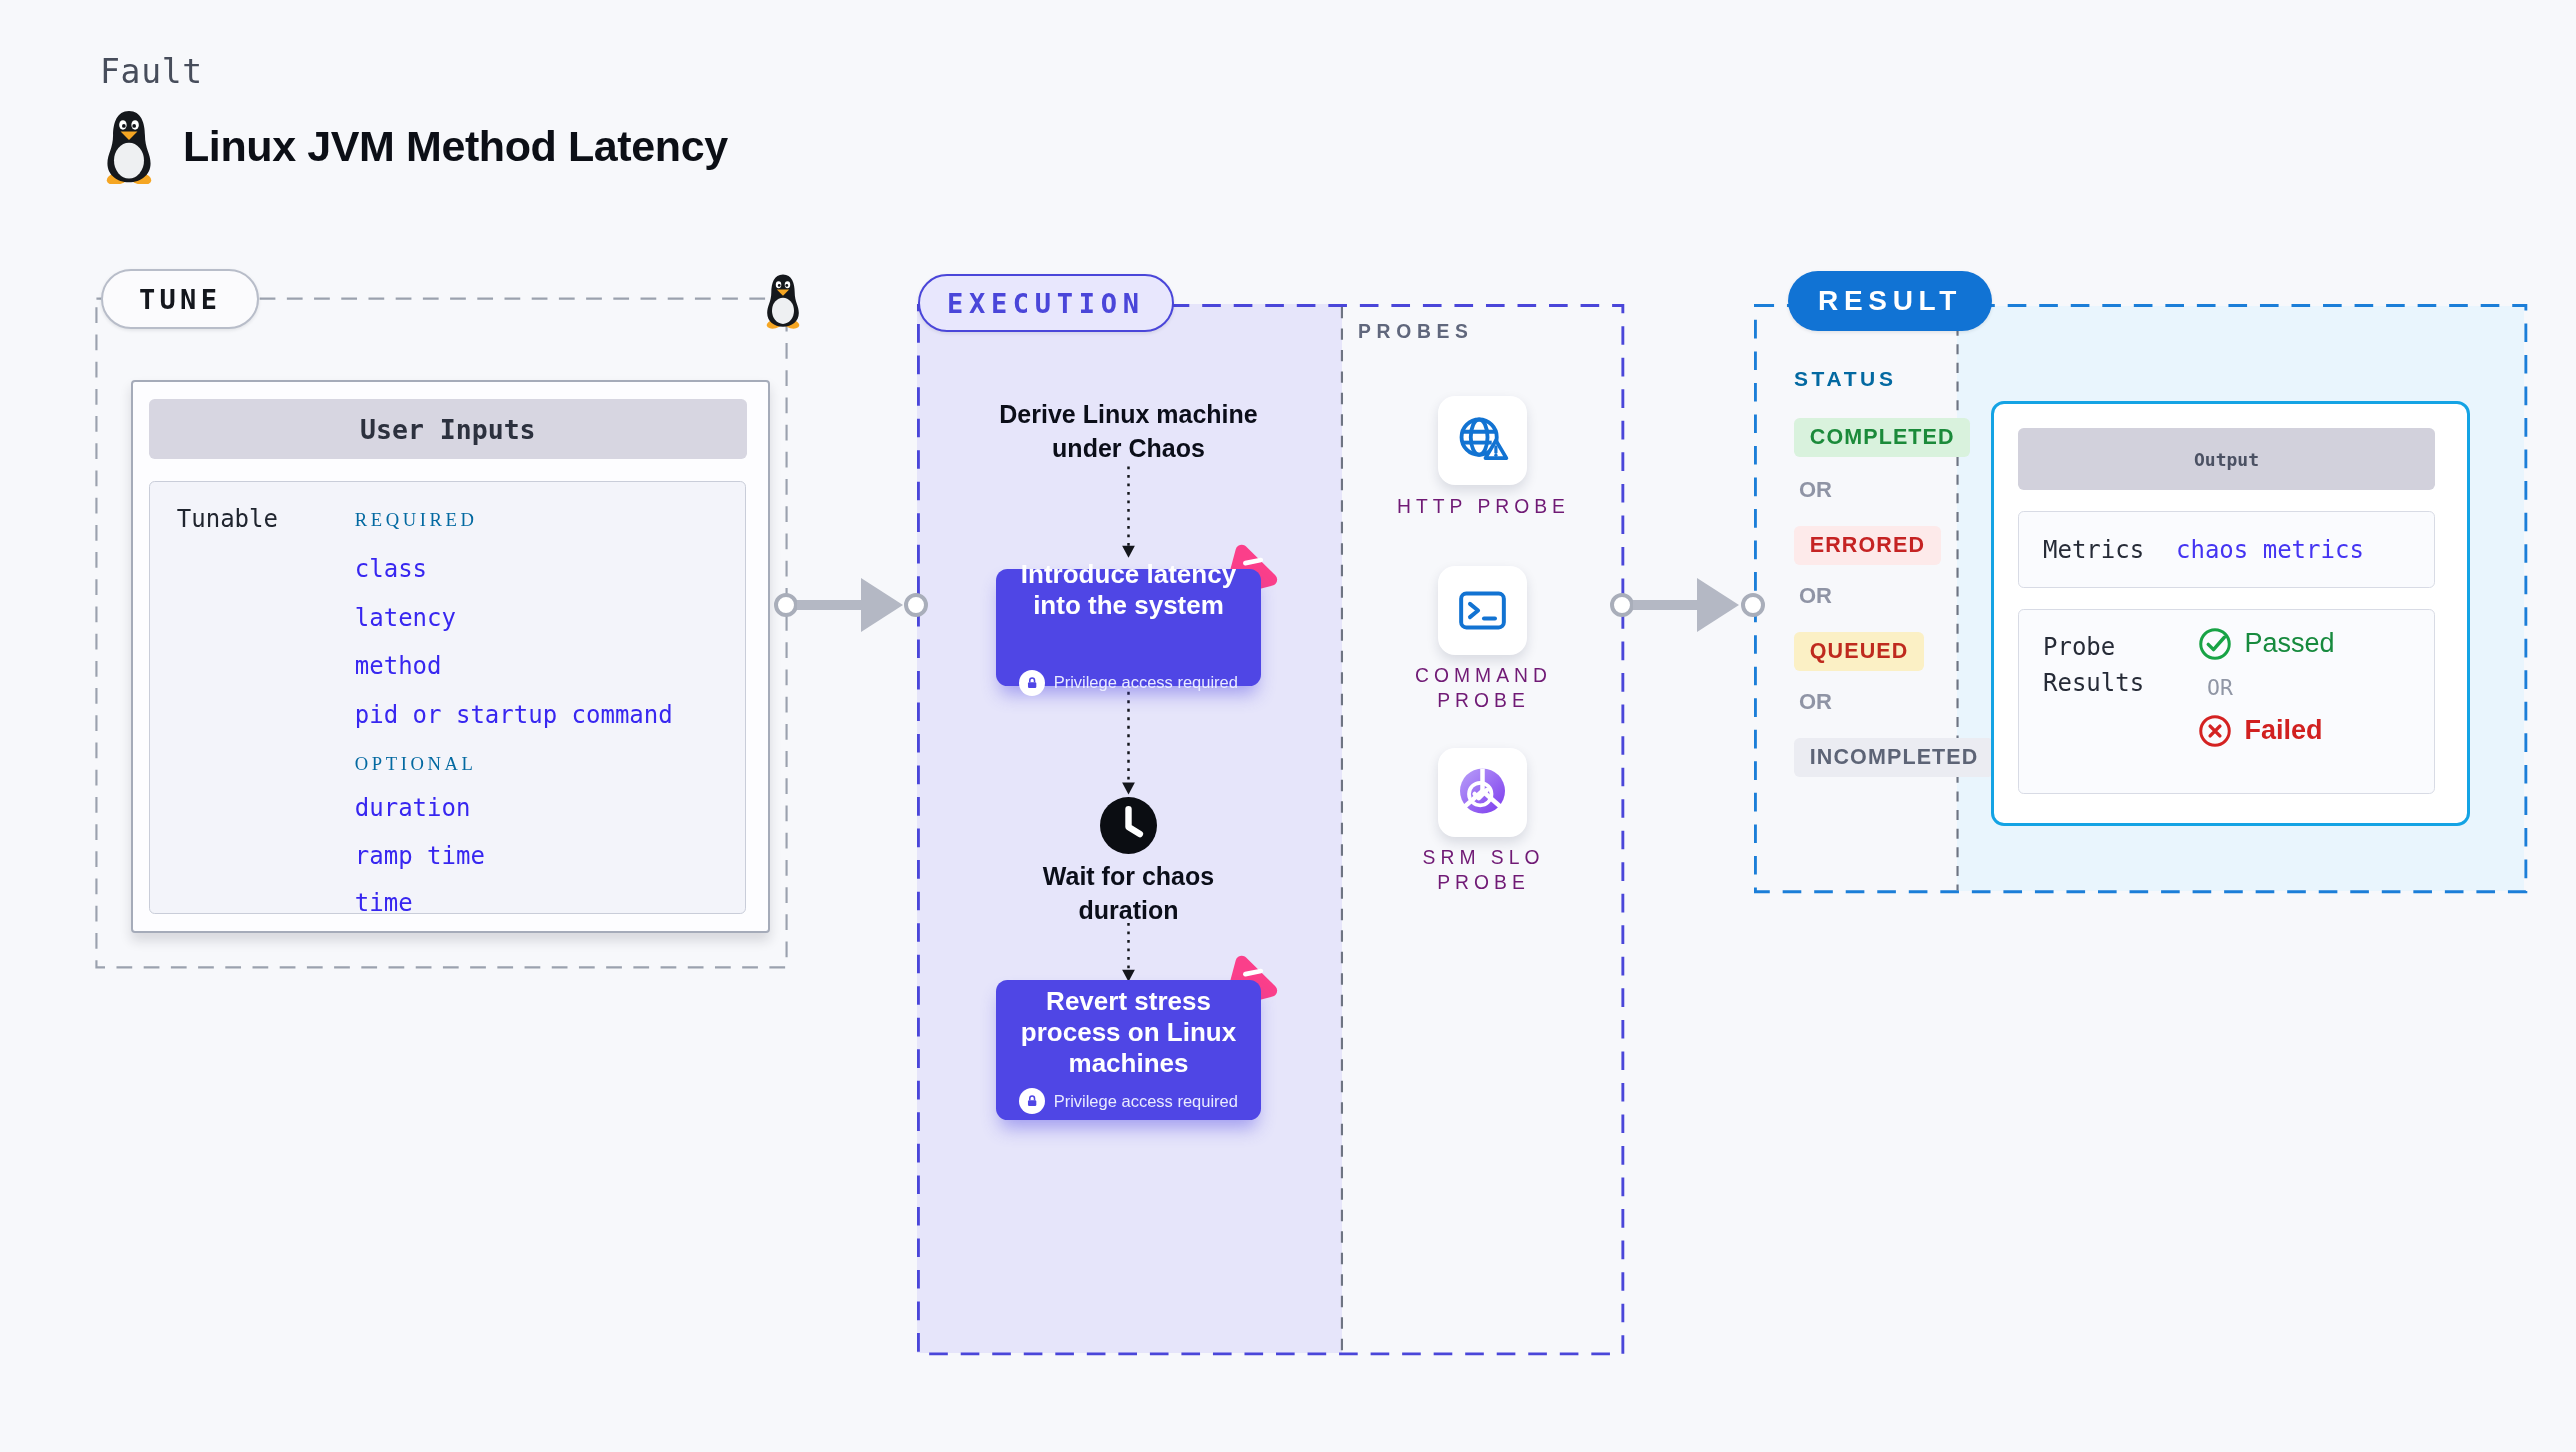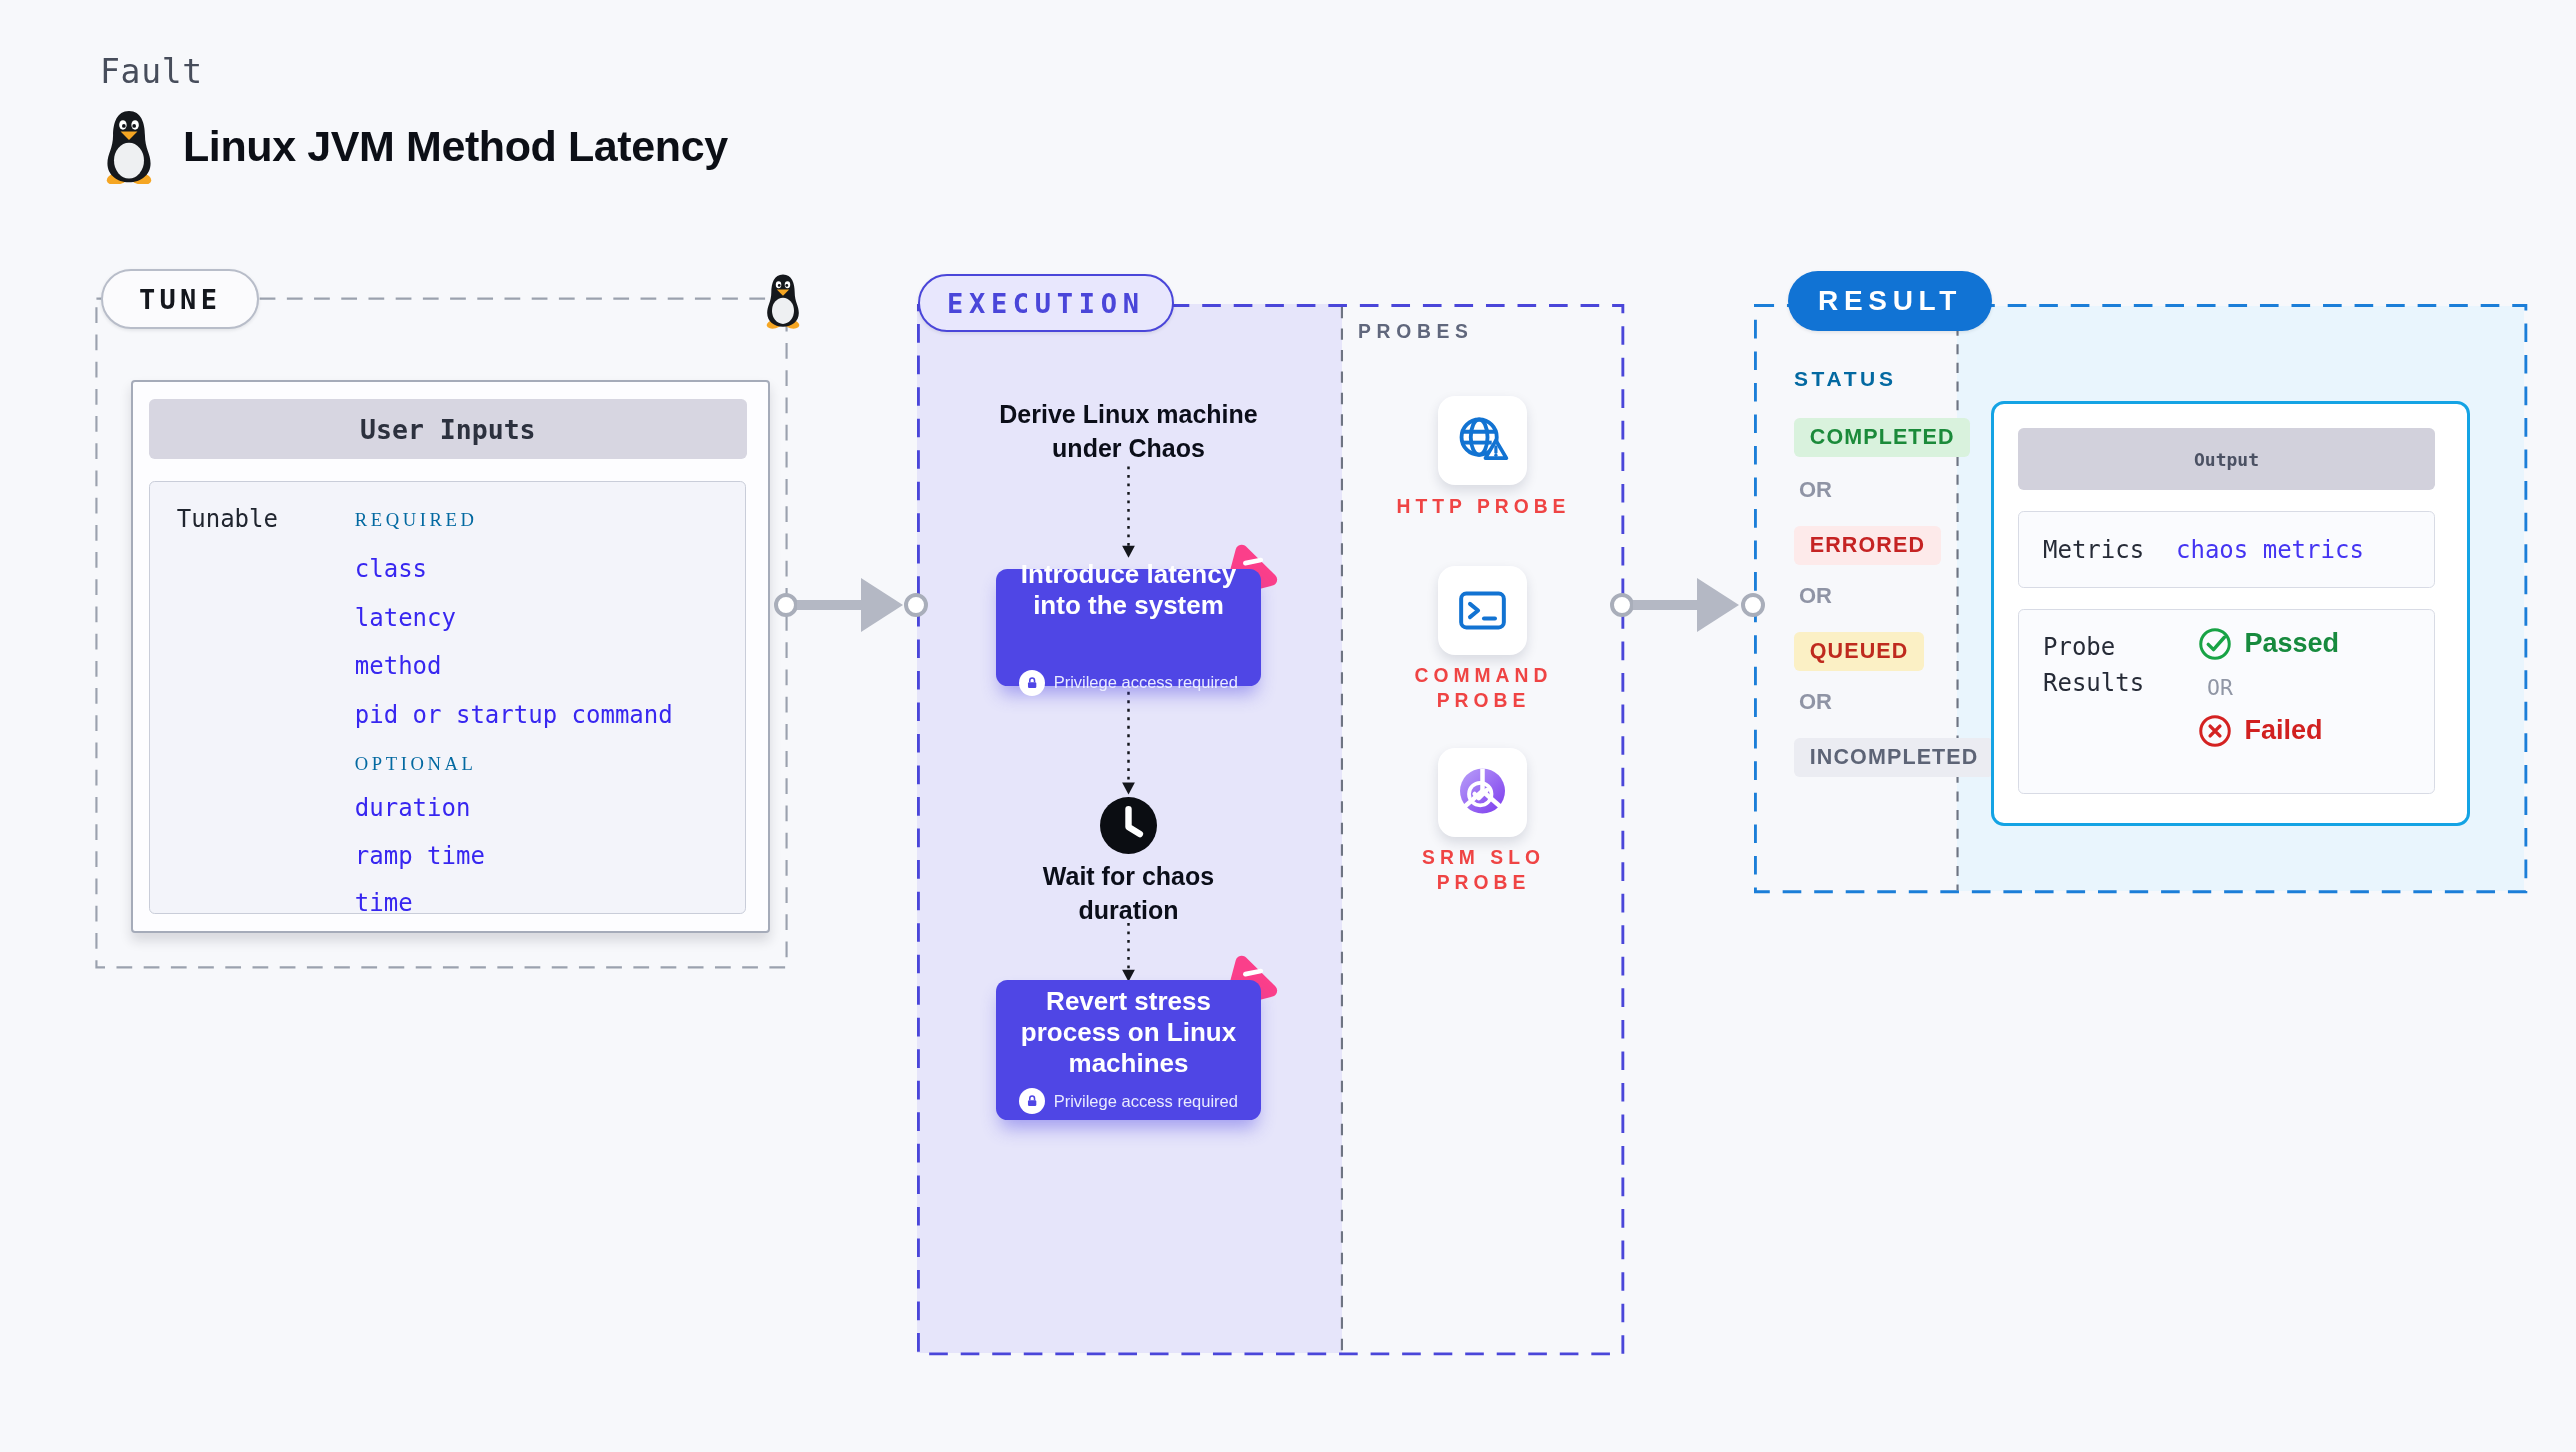--- a/index.html
+++ b/index.html
@@ -46,34 +46,34 @@
     display:flex;flex-direction:column;align-items:center;justify-content:center;}
   .chaos-node .node-title{color:#ffffff;font-size:26px;font-weight:700;line-height:1.2;text-align:center;padding:0 13px;}
   .lock-row{display:flex;align-items:center;gap:8.6px;margin-top:8.6px;}
   .lock-circle{width:26px;height:26px;border-radius:50%;background:#ffffff;display:flex;align-items:center;justify-content:center;}
   .lock-text{color:#e9ebff;font-size:16.5px;font-weight:500;}
 
   
   .probes-label{font-size:19.3px;font-weight:700;color:#60677c;letter-spacing:5.7px;}
   .probe-card{width:89px;height:89px;background:#ffffff;border-radius:17px;box-shadow:0 5.7px 11.5px rgba(20,30,60,.13);
     display:flex;align-items:center;justify-content:center;cursor:pointer;}
-  .probe-label{width:201px;text-align:center;font-size:19.3px;font-weight:700;color:#ef4444;letter-spacing:5px;line-height:1.3;}
+  .probe-label{width:201px;text-align:center;font-size:19.3px;font-weight:400;color:#701a75;letter-spacing:5px;line-height:1.3;}
 
   
   .status-label{font-size:21px;font-weight:800;color:#0369a1;letter-spacing:3.6px;}
   .status-badge{display:inline-block;padding:7.2px 15.8px;border-radius:5.7px;font-size:21.5px;font-weight:800;letter-spacing:1.1px;}
   .or-label{font-size:22px;font-weight:600;color:#8f94a5;}
   .output-card{background:#ffffff;border:3.6px solid #14a3e4;border-radius:13px;}
   .output-header{background:#d2d1dc;border-radius:5.7px;display:flex;align-items:center;justify-content:center;
     font-family:"DejaVu Sans Mono","Liberation Mono",monospace;font-size:18px;font-weight:600;color:#4b5163;}
   .output-row{background:#fafbfe;border:1.4px solid #d8dbe5;border-radius:5.7px;box-sizing:border-box;}
   .output-row .row-label{font-family:"DejaVu Sans Mono","Liberation Mono",monospace;font-size:24px;color:#262b37;line-height:1.5;}
   .metrics-value{font-family:"DejaVu Sans Mono","Liberation Mono",monospace;font-size:24px;color:#4434f2;cursor:pointer;}
   .verdict-row{display:flex;align-items:center;gap:11.5px;}
-  .passed-text{font-size:27px;font-weight:700;color:#178a3e;}
+  .passed-text{font-size:27px;font-weight:400;color:#178a3e;}
   .failed-text{font-size:27px;font-weight:700;color:#d12020;}
   .or-mono{font-family:"DejaVu Sans Mono","Liberation Mono",monospace;font-size:21.5px;color:#9096a5;}
 </style>
 </head>
 <body>
 
 <div id="canvas">
 
   <div class="abs kicker" style="left:100px;top:52px;">Fault</div>
 

